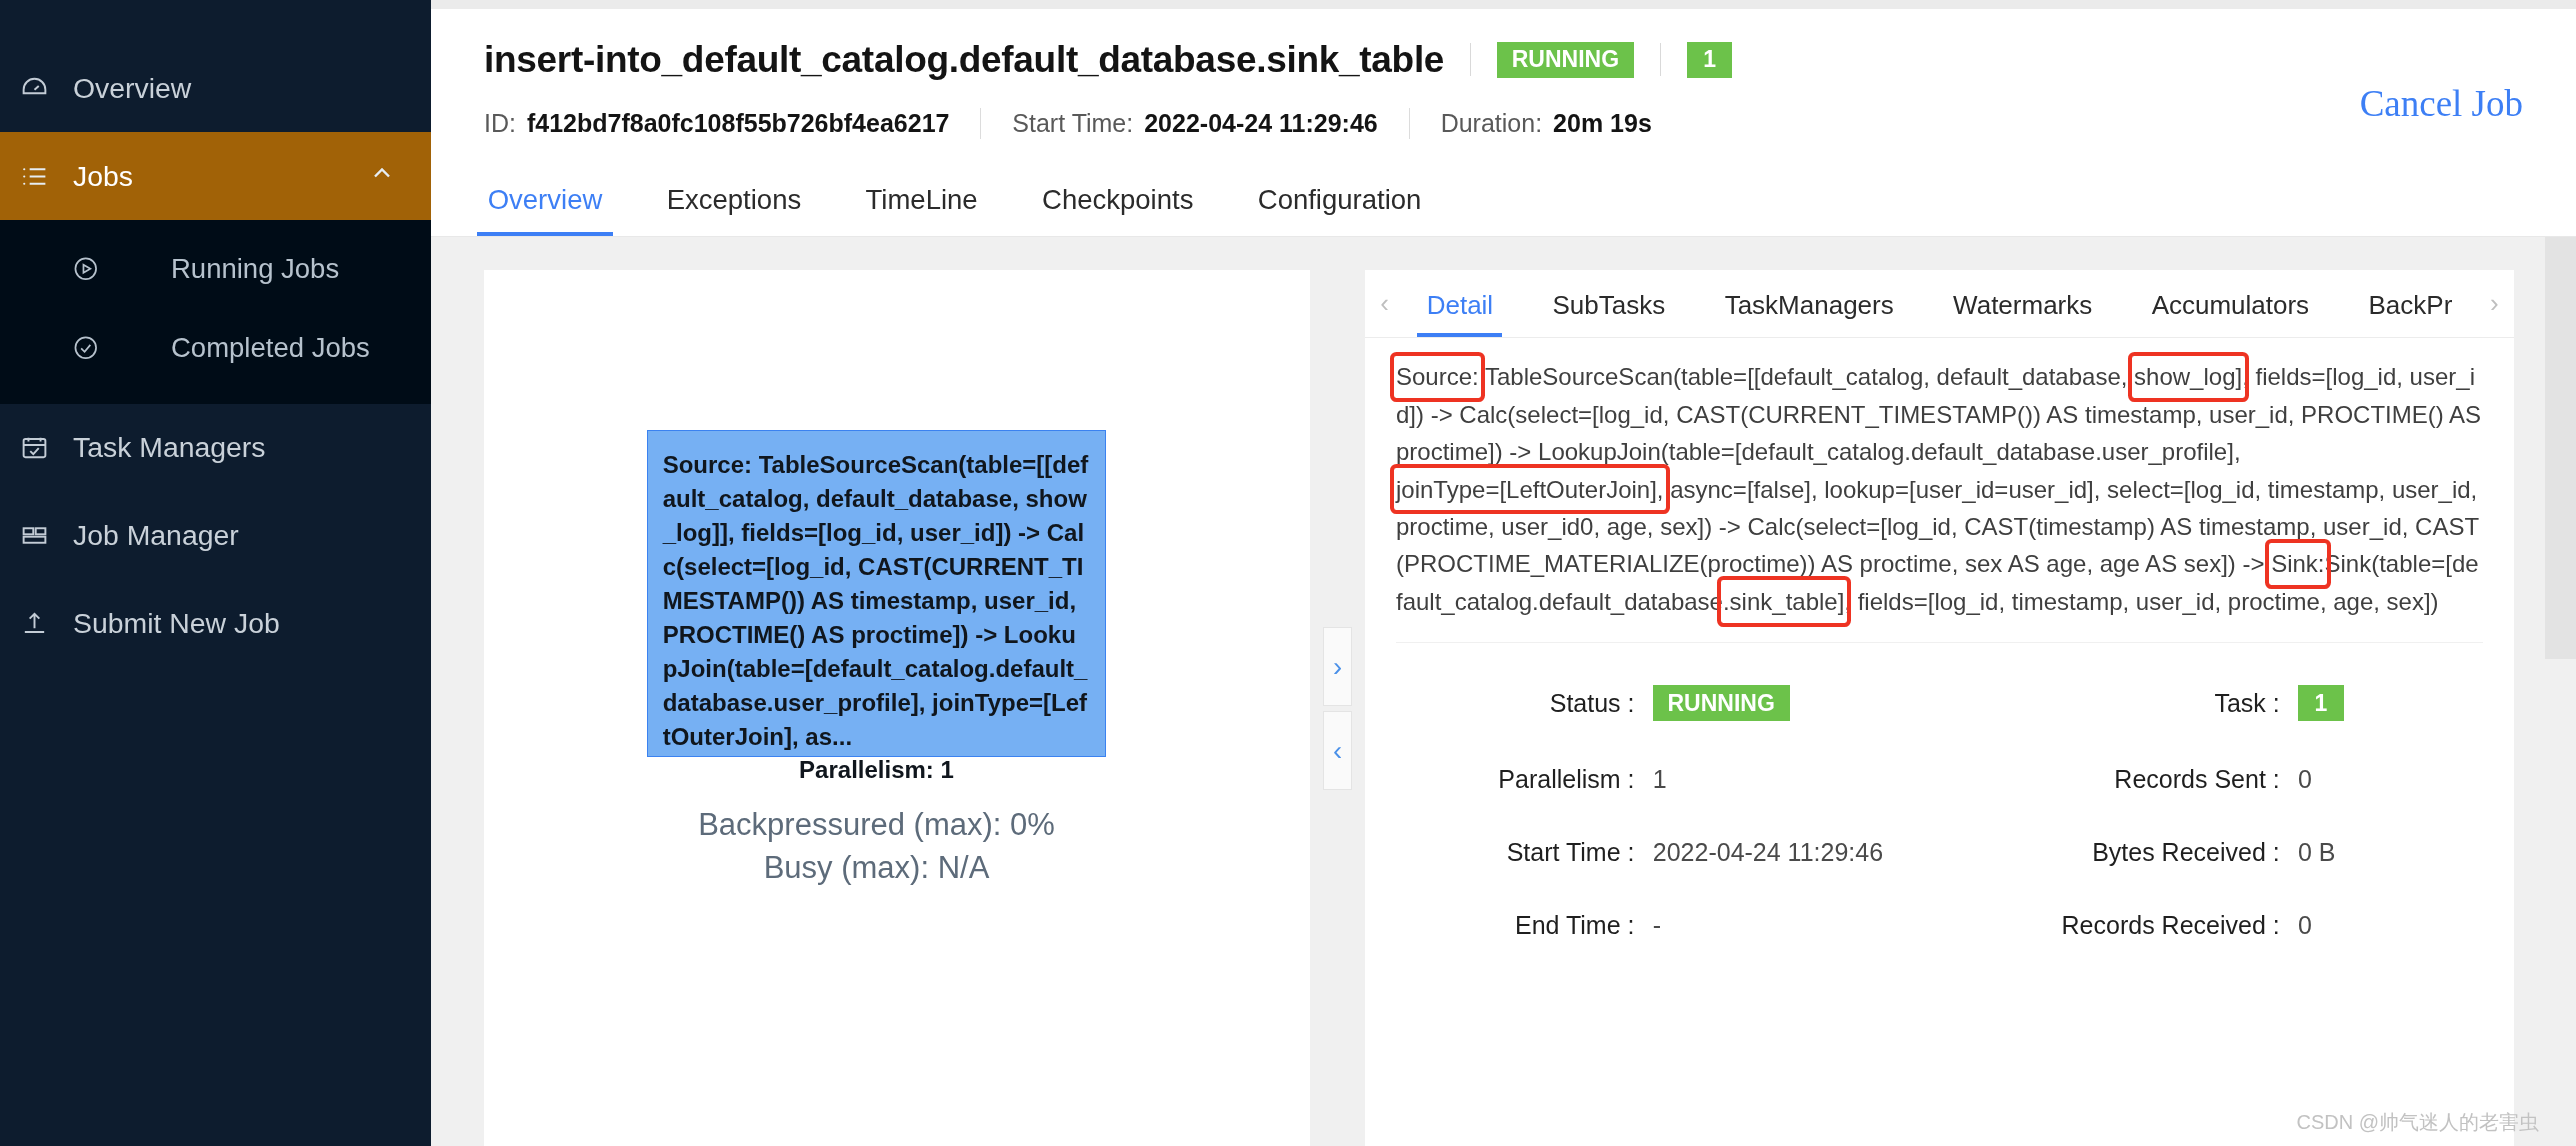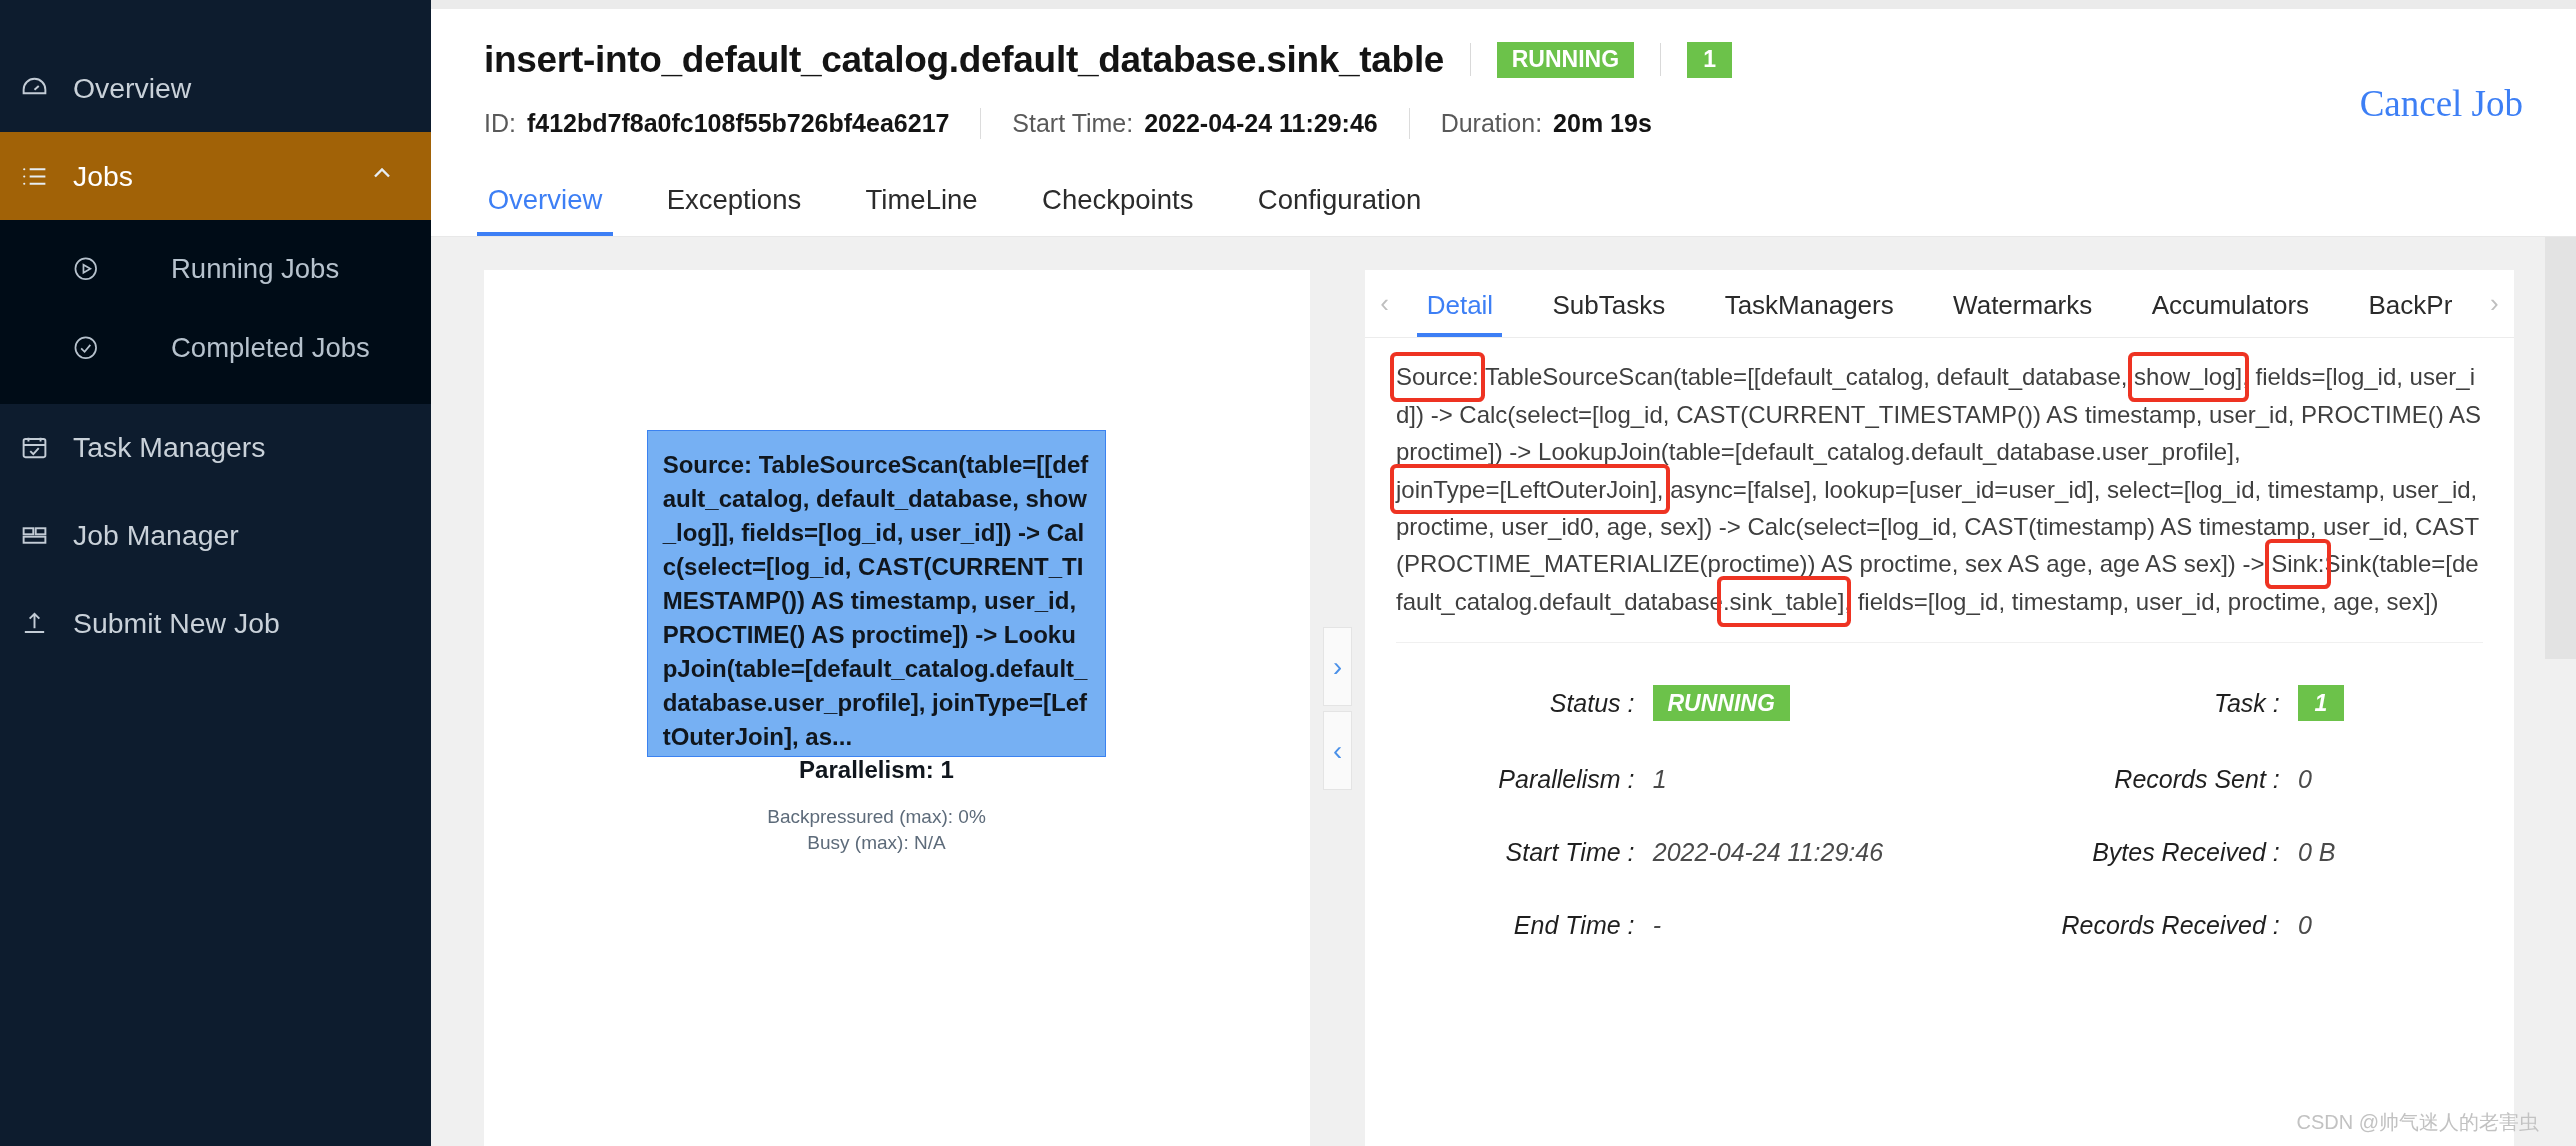--- a/index.html
+++ b/index.html
@@ -143,21 +143,21 @@
   .node-desc {
     font-size: 24px; font-weight: 700; color: #10161d;
     line-height: 1.42; word-break: break-all; text-align: left;
   }
   .node-par {
     font-size: 24px; font-weight: 700; color: #10161d;
     margin-top: 1.8px;
   }
   .node-metrics { margin-top: 20px; }
   .node-metric {
-    font-size: 19px; color: #5d6b7a; line-height: 1.38;
+    font-size: 31px; color: #5d6b7a; line-height: 1.38;
   }
 
   .toggles {
     flex: 0 0 55px;
     display: flex; flex-direction: column; justify-content: center;
     align-items: center;
     gap: 5.5px;
     height: 100%;
     background: #f0f0f0;
   }
@@ -222,21 +222,20 @@
 
   .metrics-card {
     background: #ffffff;
     margin-top: 22px;
     padding: 42px 0 0 0;
     border-top: 0.9px solid #f0f0f0;
   }
   .metric-row {
     display: flex; align-items: flex-start;
     margin-bottom: 44px;
-    font-style: italic;
   }
   .mcol { display: flex; align-items: center; }
   .mcol.left { width: 56%; justify-content: flex-start; padding-left: 27.5px; }
   .mcol.right { width: 44%; justify-content: flex-start; }
   .m-inner { display: flex; align-items: center; }
   .m-key {
     font-size: 25px; color: #1f1f1f;
     text-align: right; white-space: nowrap;
     min-width: 211px;
   }

